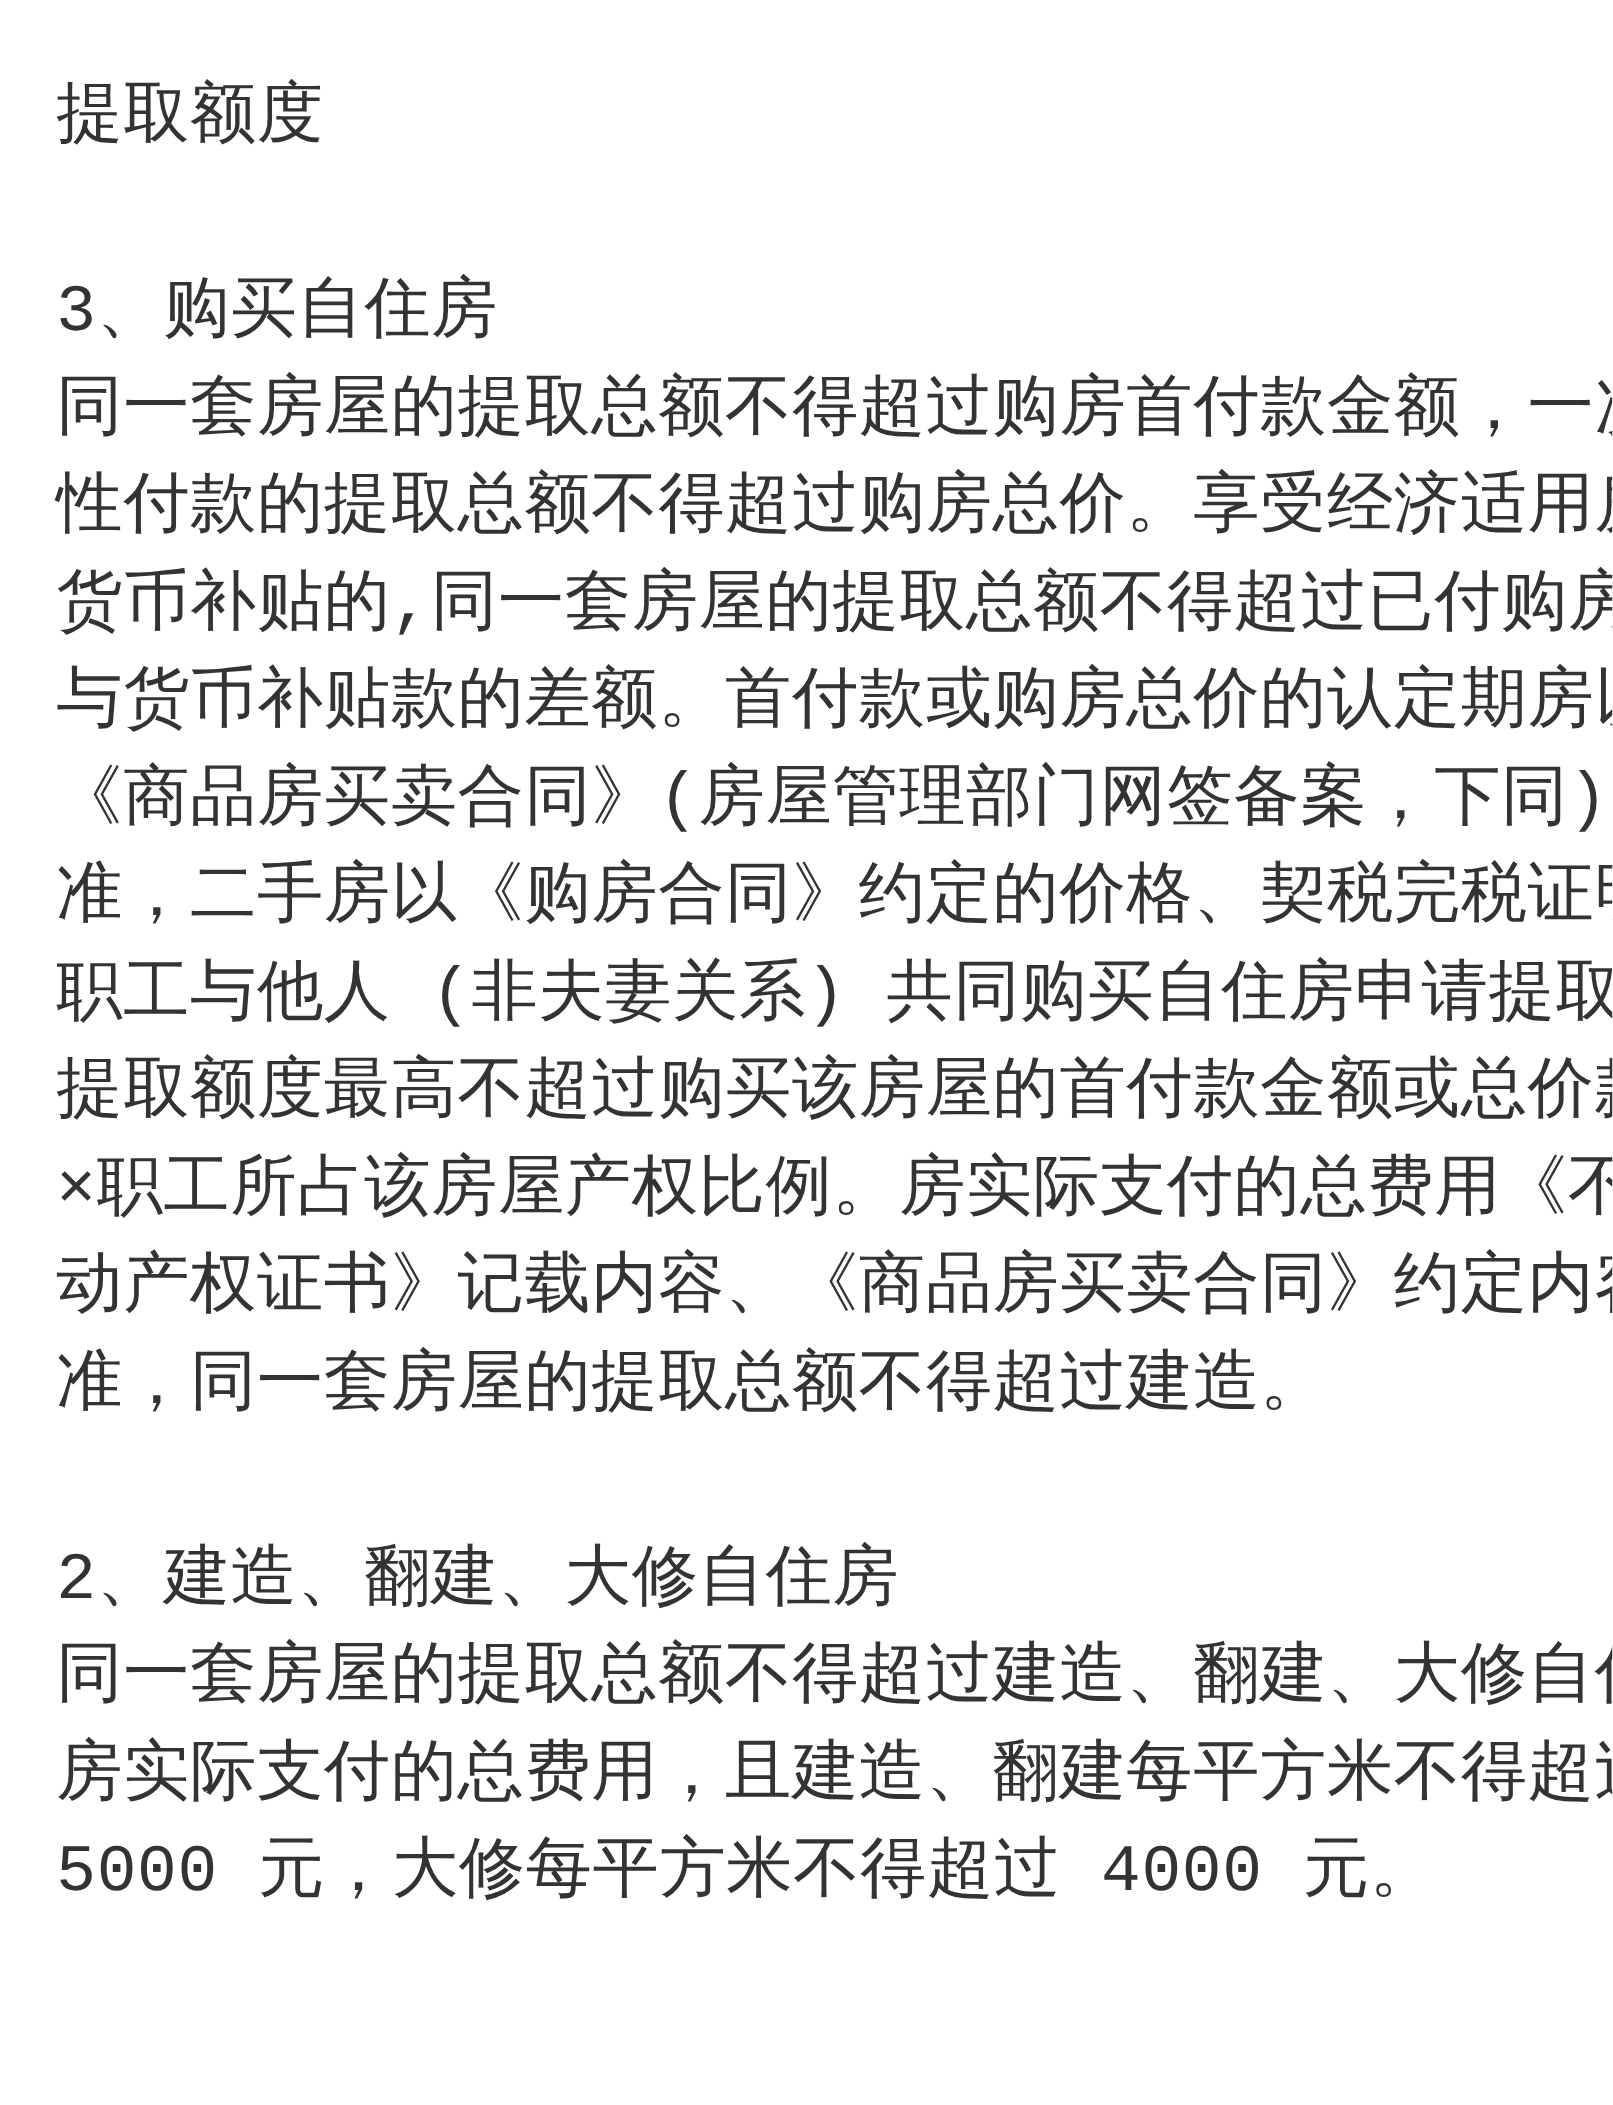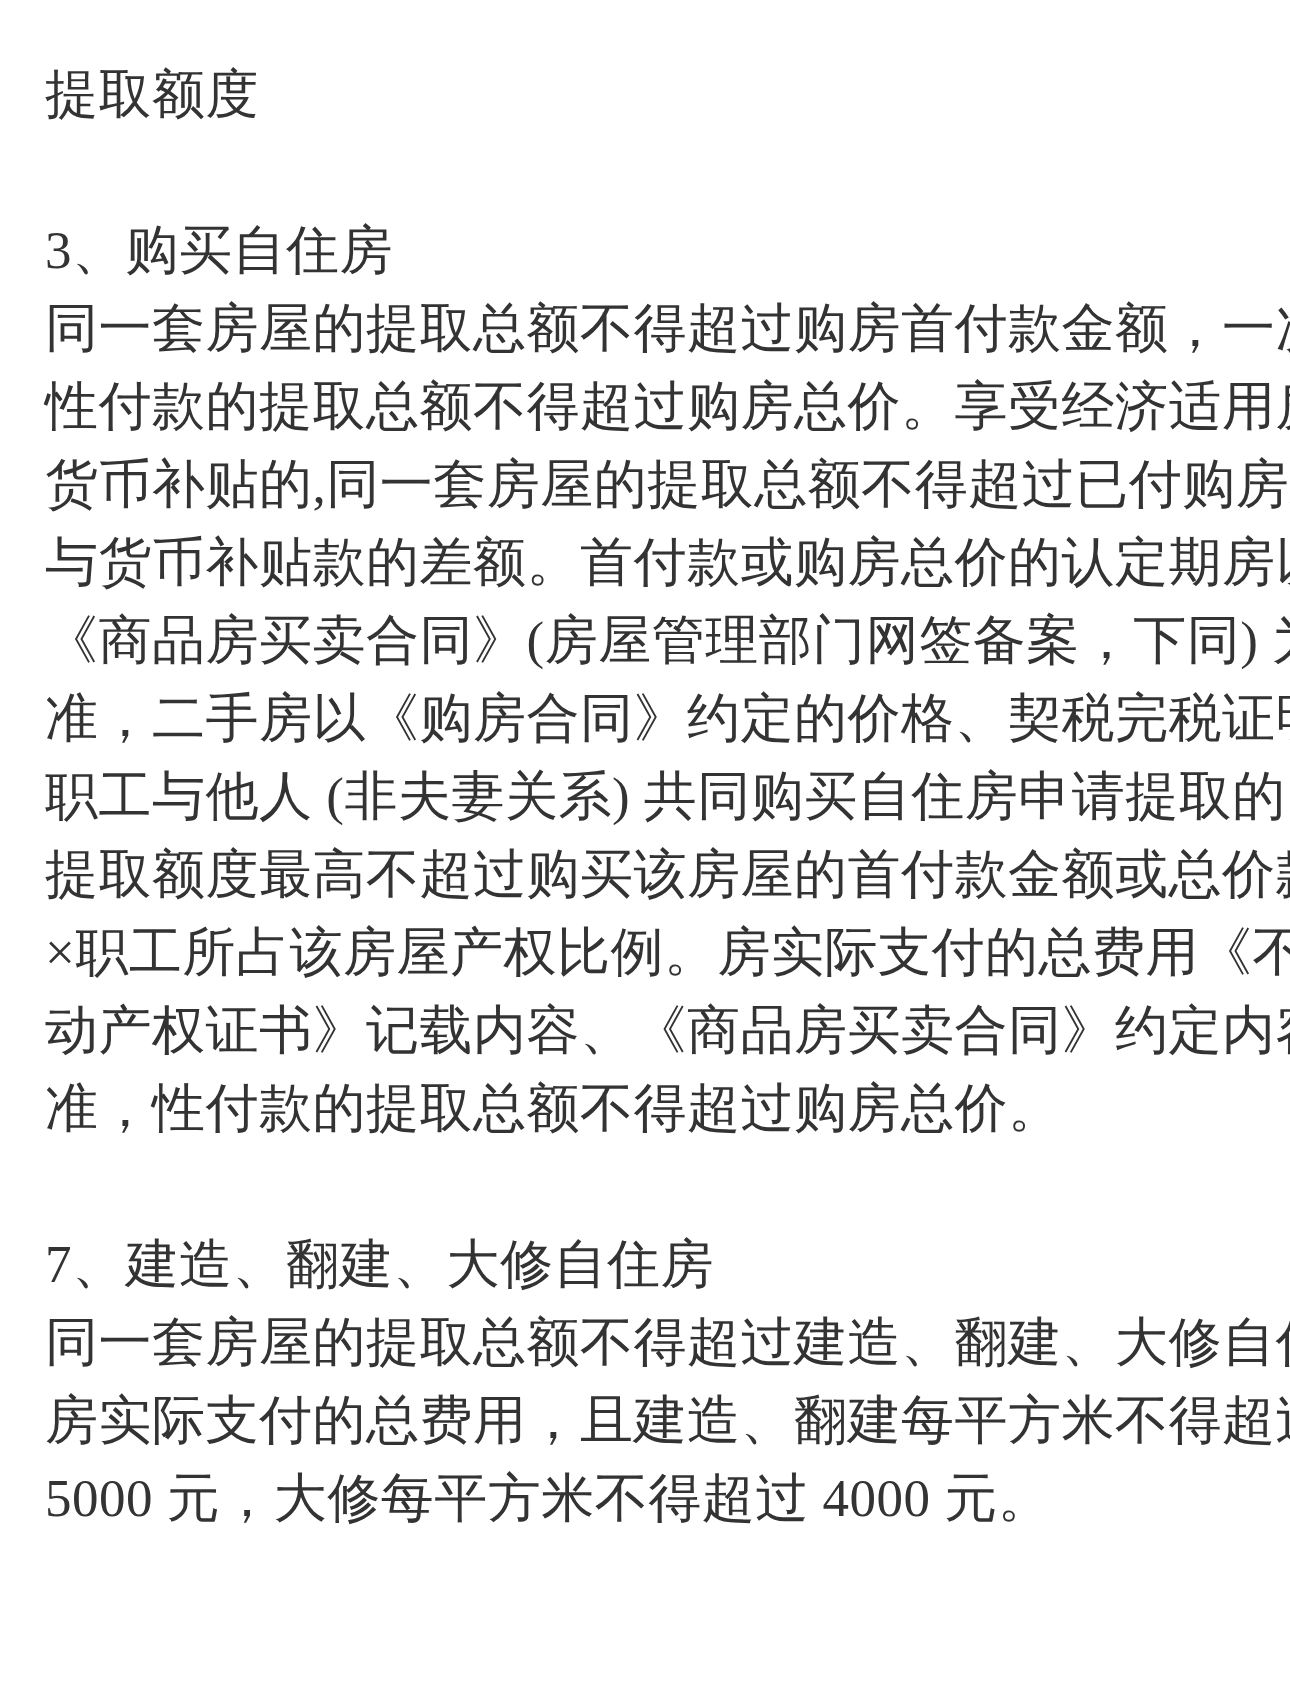--- a/index.html
+++ b/index.html
@@ -11,21 +11,21 @@
     position: relative;
     width: 1290px;
     height: 1684px;
     box-sizing: border-box;
     background: #ffffff;
     overflow: hidden;
   }
   .doc {
     box-sizing: border-box;
     padding: 55px 65px 0 45px;
-    font-family: Liberation Serif, serif;
+    font-family: Liberation Mono, monospace;
     color: #333333;
     font-size: 53px;
     font-weight: 400;
   }
   .line {
     margin: 0;
     padding: 0;
     height: 78px;
     line-height: 78px;
     font-size: 53px;
@@ -52,24 +52,24 @@
     <p class="line">同一套房屋的提取总额不得超过购房首付款金额，一次</p>
     <p class="line">性付款的提取总额不得超过购房总价。享受经济适用房</p>
     <p class="line">货币补贴的,同一套房屋的提取总额不得超过已付购房款</p>
     <p class="line">与货币补贴款的差额。首付款或购房总价的认定期房以</p>
     <p class="line">《商品房买卖合同》(房屋管理部门网签备案，下同) 为</p>
     <p class="line">准，二手房以《购房合同》约定的价格、契税完税证明</p>
     <p class="line">职工与他人 (非夫妻关系) 共同购买自住房申请提取的，</p>
     <p class="line">提取额度最高不超过购买该房屋的首付款金额或总价款</p>
     <p class="line">×职工所占该房屋产权比例。房实际支付的总费用《不</p>
     <p class="line">动产权证书》记载内容、《商品房买卖合同》约定内容为</p>
-    <p class="line">准，性付款的提取总额不得超过购房总价。</p>
+    <p class="line">准，同一套房屋的提取总额不得超过建造。</p>
 
     <div class="line blank"></div>
 
-    <h2 class="line">7、建造、翻建、大修自住房</h2>
+    <h2 class="line">2、建造、翻建、大修自住房</h2>
 
     <p class="line">同一套房屋的提取总额不得超过建造、翻建、大修自住</p>
     <p class="line">房实际支付的总费用，且建造、翻建每平方米不得超过</p>
     <p class="line">5000 元，大修每平方米不得超过 4000 元。</p>
 
   </div>
 </main>
 
 </body></html>

